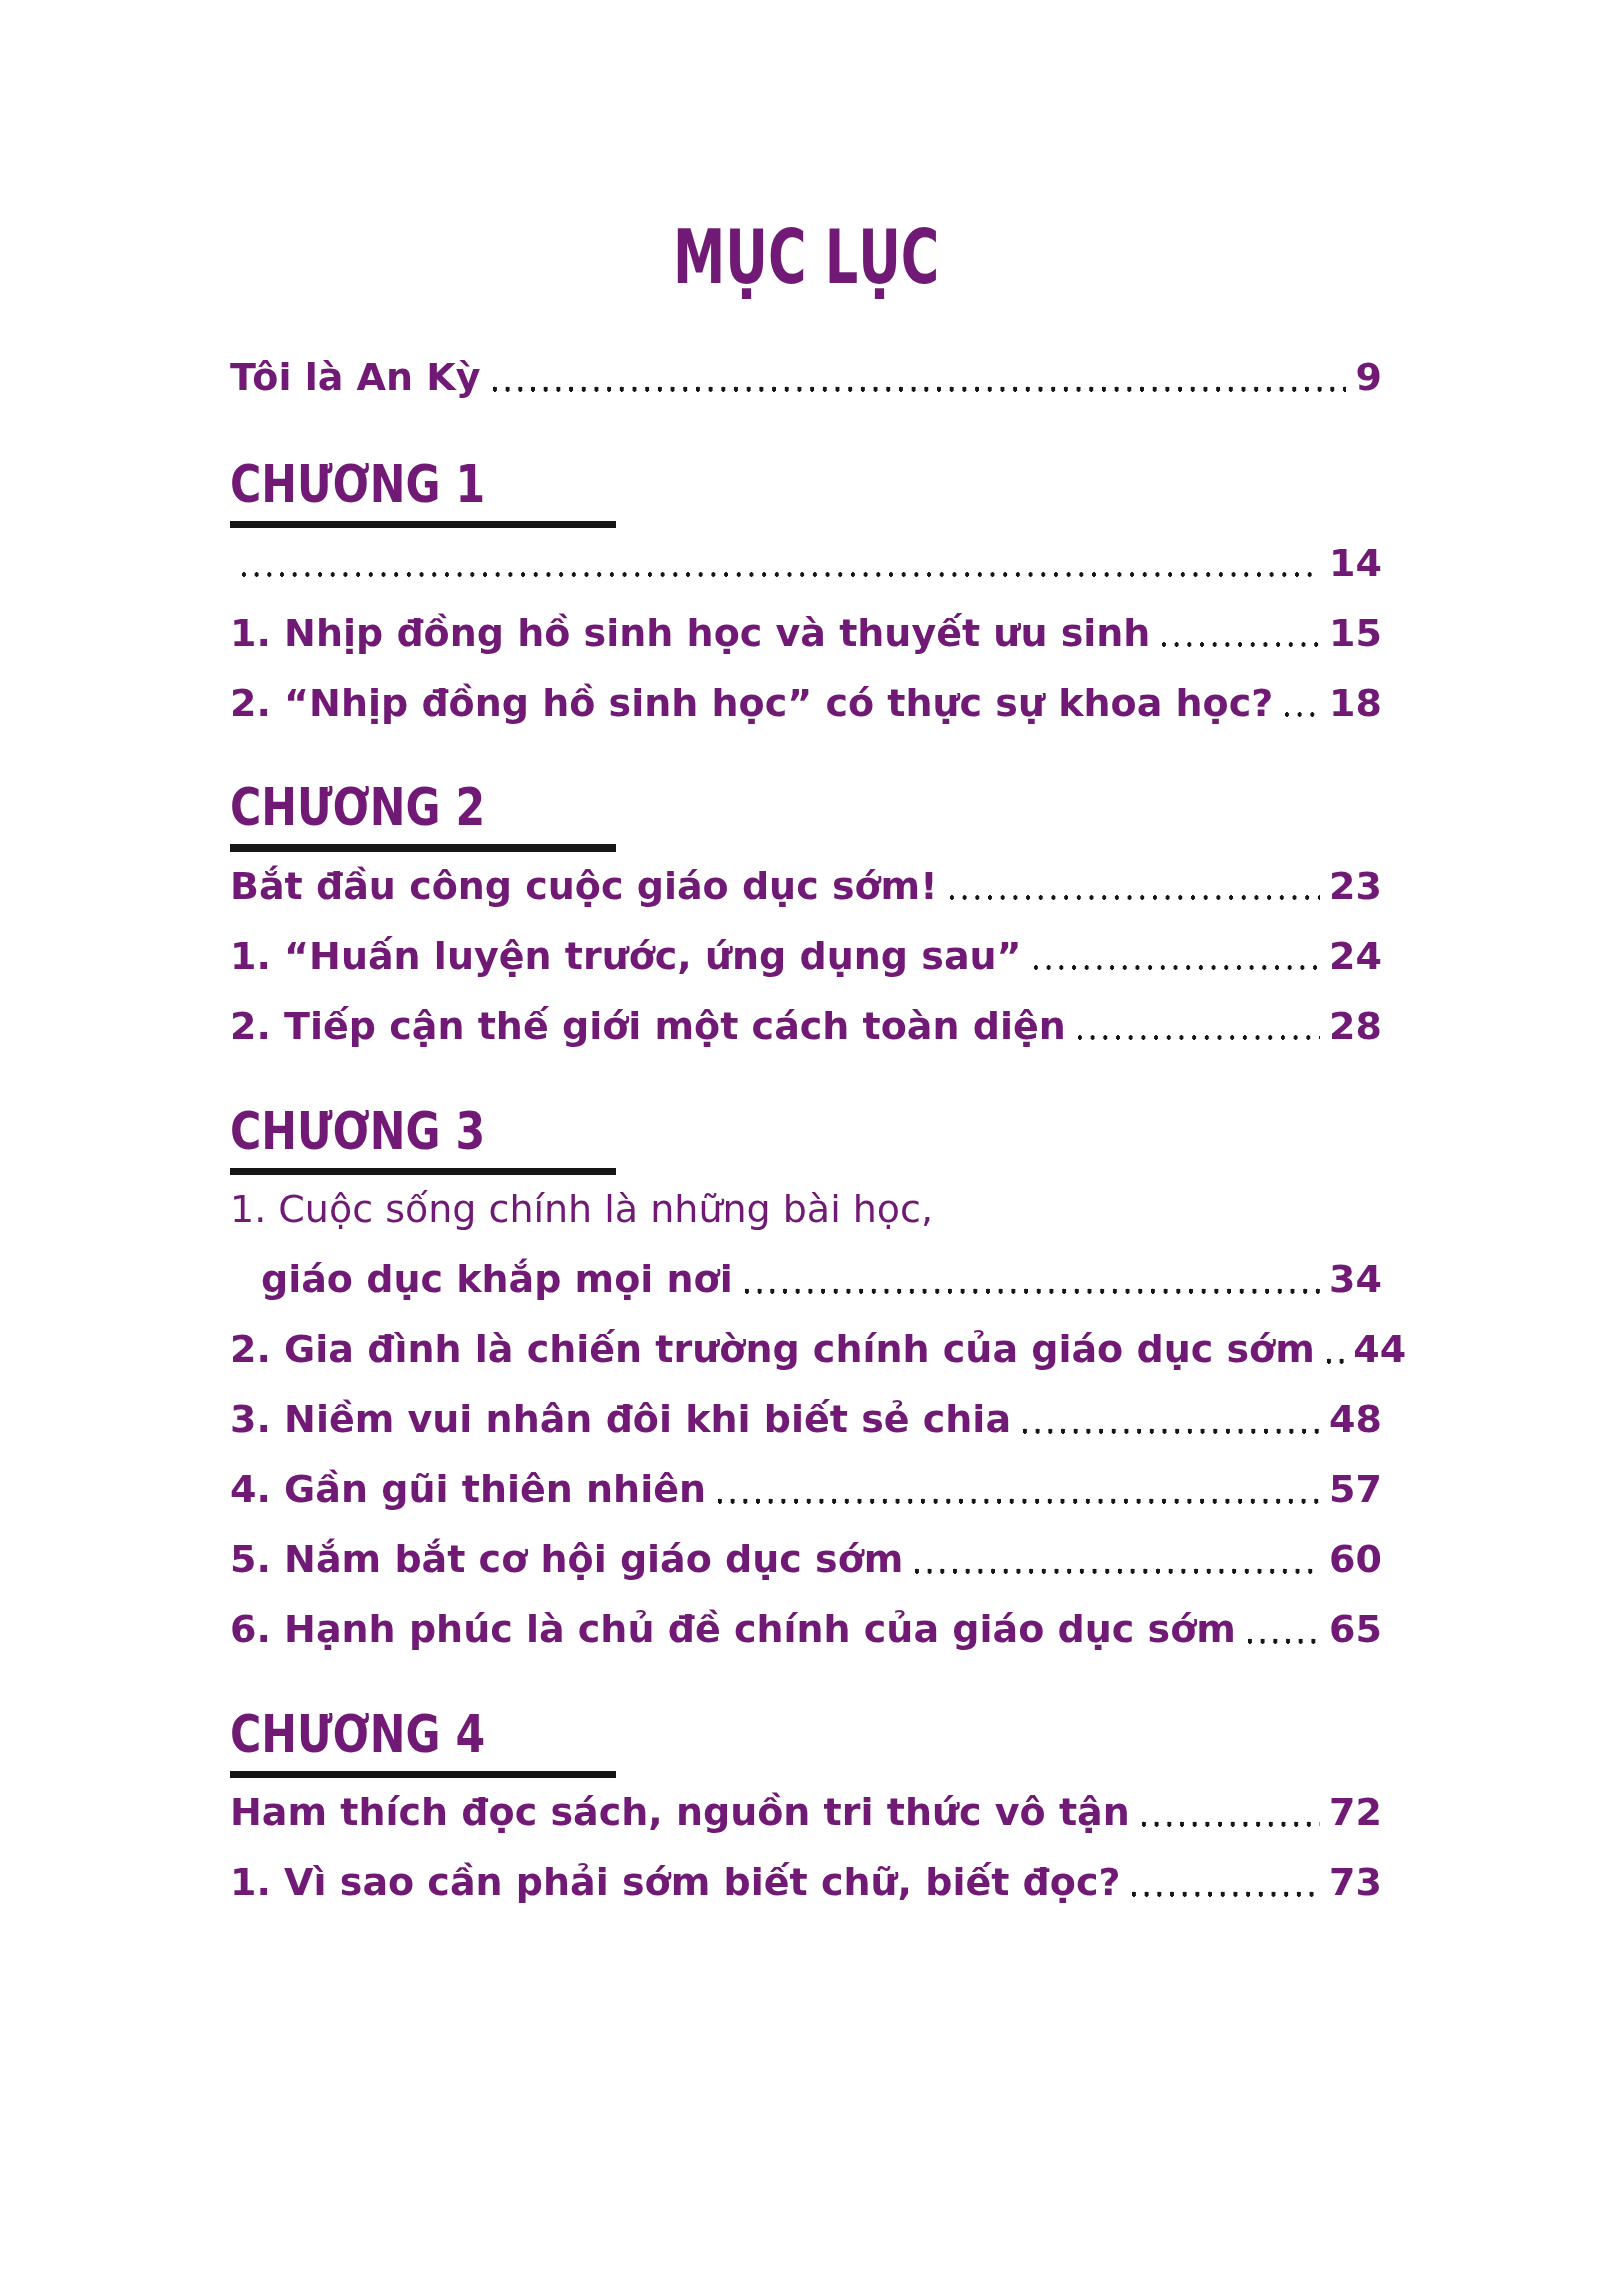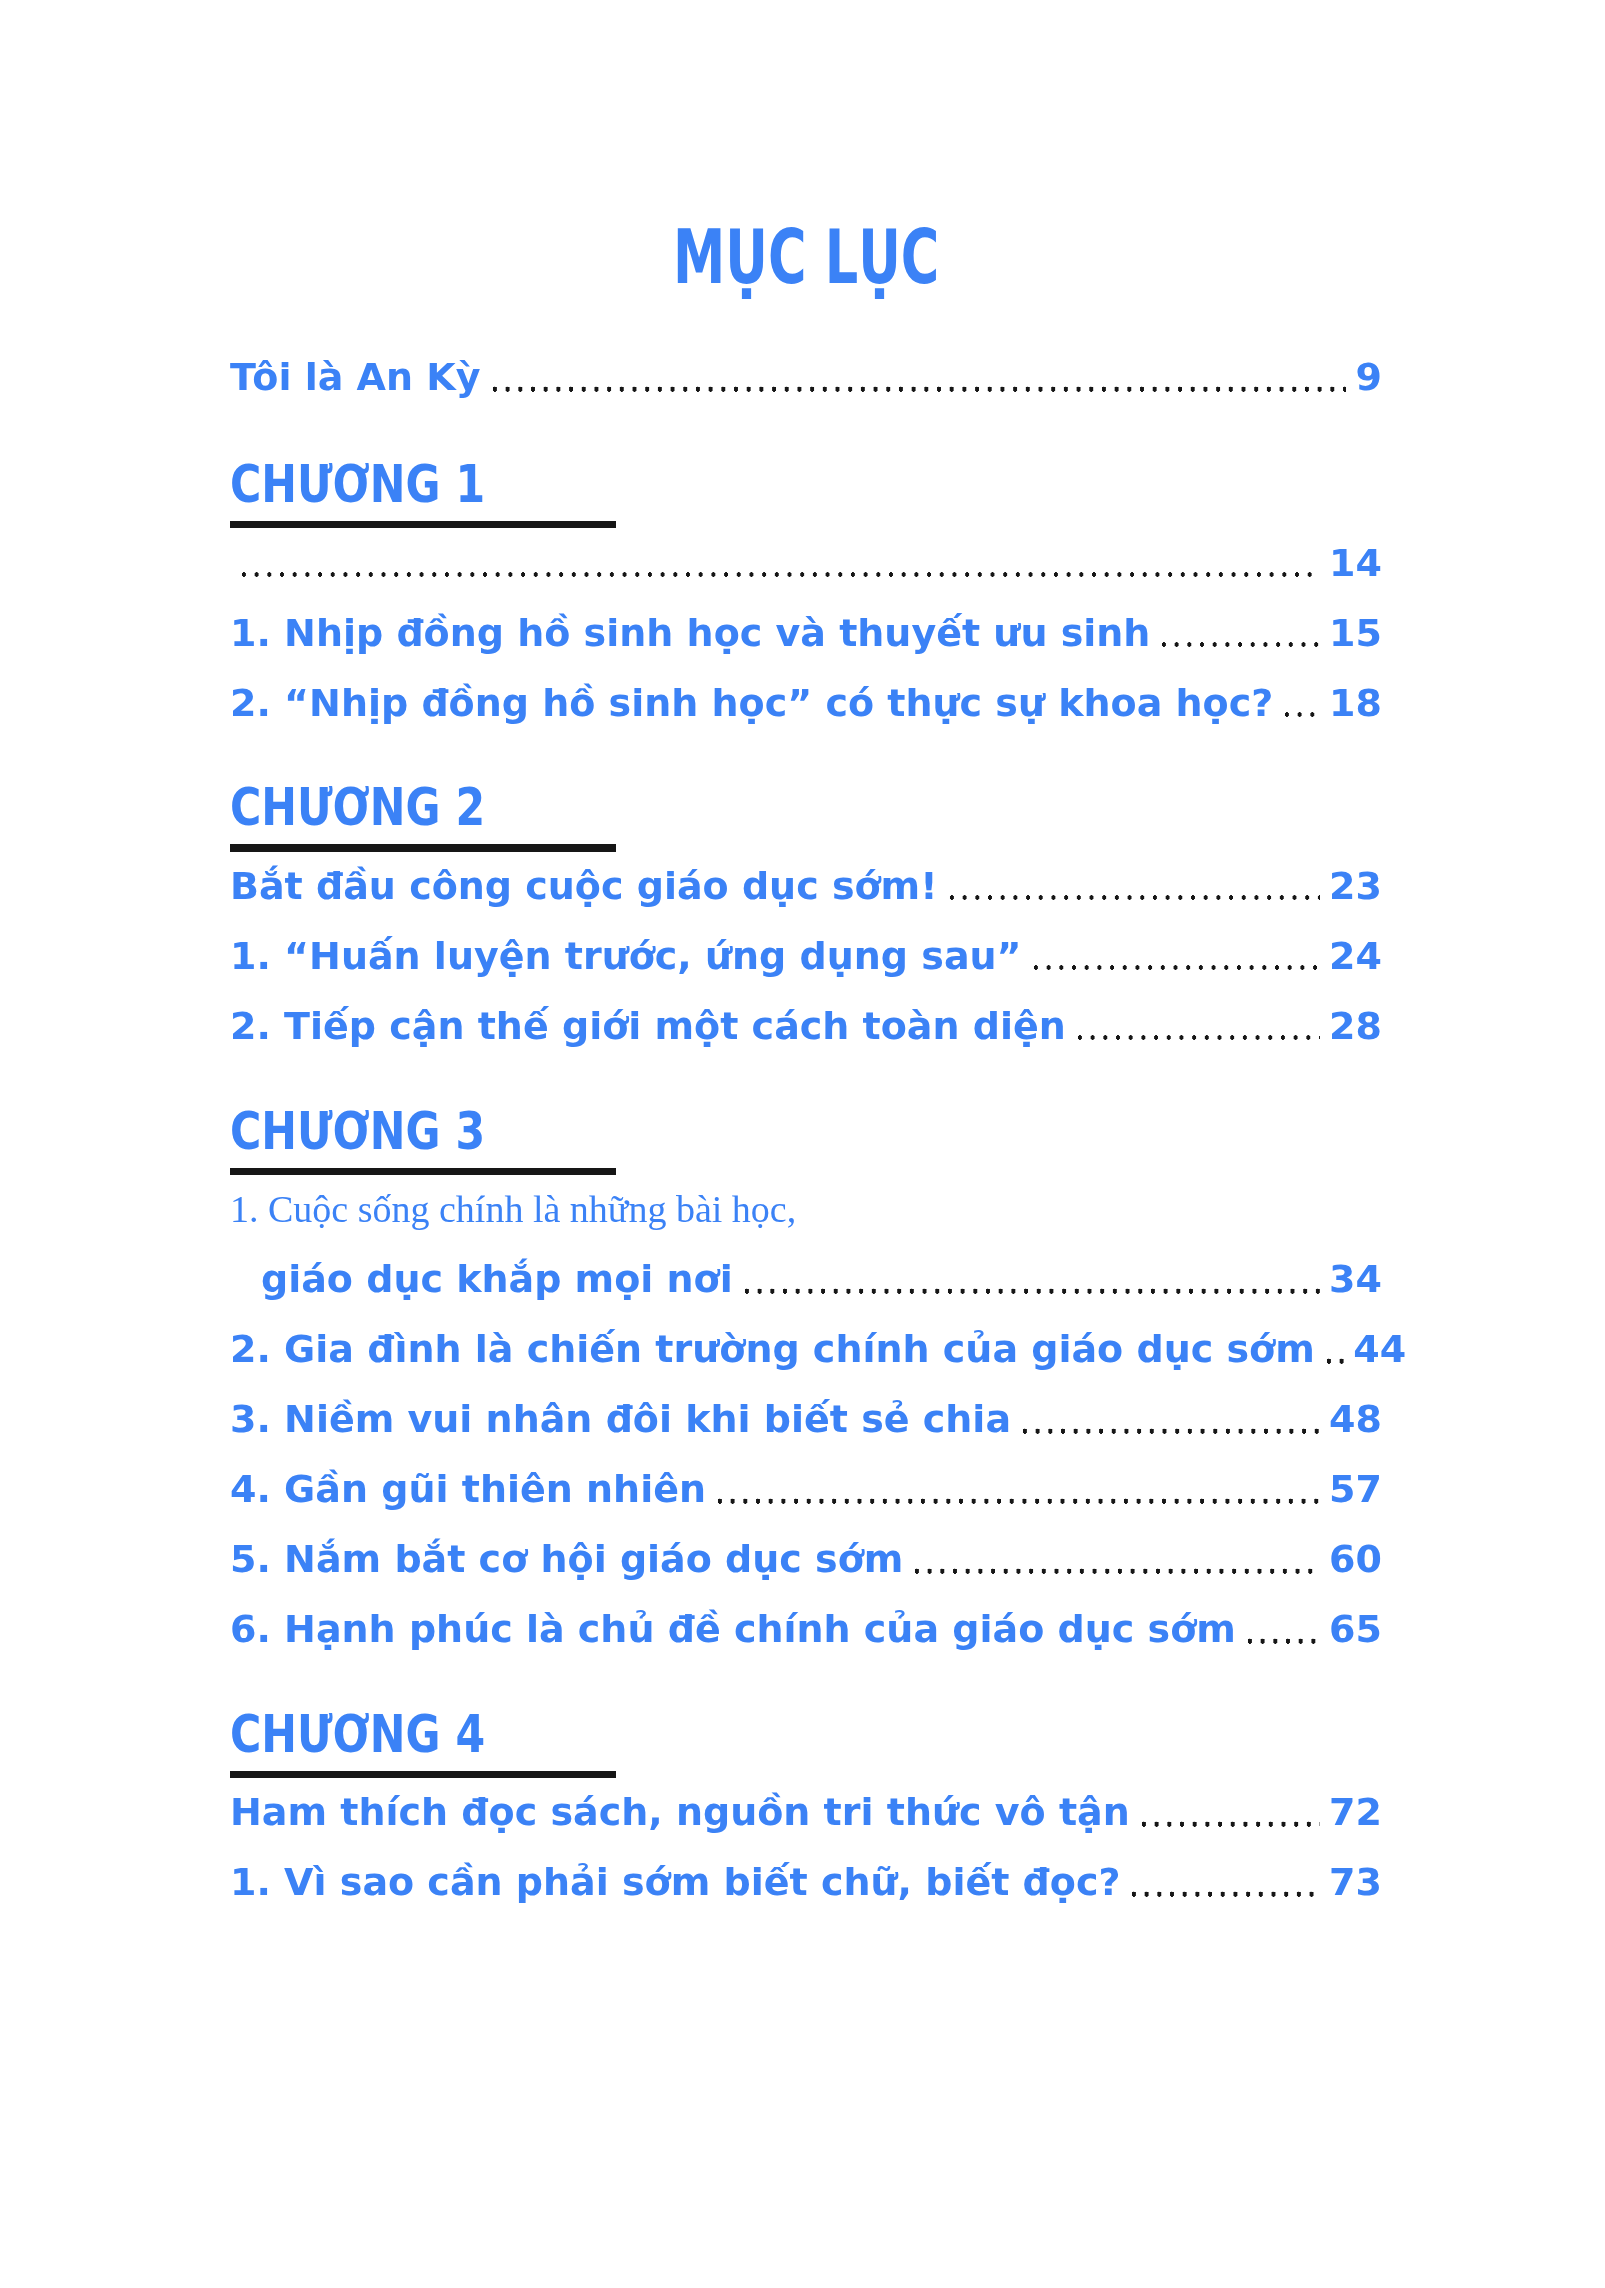--- a/index.html
+++ b/index.html
@@ -4,42 +4,42 @@
 <style>
   html,body { margin:0; padding:0; background:#e8e8e8; }
   .page {
     position:relative;
     width:1605px; height:2288px;
     margin:0 auto;
     background:#ffffff;
     box-sizing:border-box;
     padding:0 223px 0 230px;
     font-family:"DejaVu Sans","Liberation Sans",sans-serif;
-    color:#3b82f6;
+    color:#701a75;
     overflow:hidden;
   }
   .doc-title {
     margin:220px 0 0 0;
     text-align:center;
     font-size:75px; font-weight:700; line-height:1;
     letter-spacing:0px;
   }
   .doc-title .squeeze { display:inline-block; transform:scaleX(0.70); transform-origin:center; white-space:nowrap; }
 
   .toc-row {
     display:flex; align-items:center;
     height:70px;
     font-size:38px; line-height:1.2;font-weight:bold;
   }
   .toc-row.bold { font-weight:700; }
   .toc-row .label { white-space:nowrap; }
   .toc-row.indent { padding-left:31px; }
   .toc-line {
     display:flex; align-items:center;
-    height:70px; font-size:38px; line-height:1.2; white-space:nowrap;font-family:Liberation Serif, serif;
+    height:70px; font-size:38px; line-height:1.2; white-space:nowrap;
   }
   .dots {
     flex:1 1 auto; height:5.5px; align-self:center;
     margin:22px 9.2px 0 11px;
     background-image:radial-gradient(circle 2.4px at 2.9px 2.8px, #161616 98%, transparent 100%);
     background-size:12.7px 5.5px;
     background-repeat:repeat-x;
     min-width:18.4px;
   }
   .pagenum { white-space:nowrap; }

